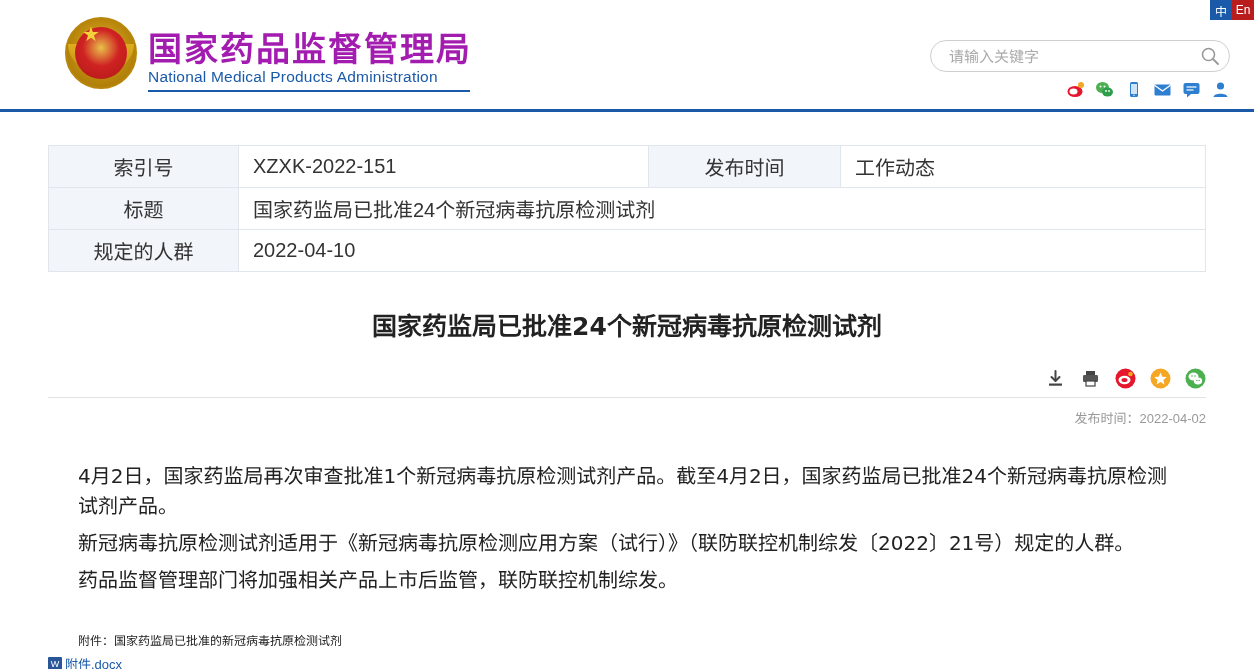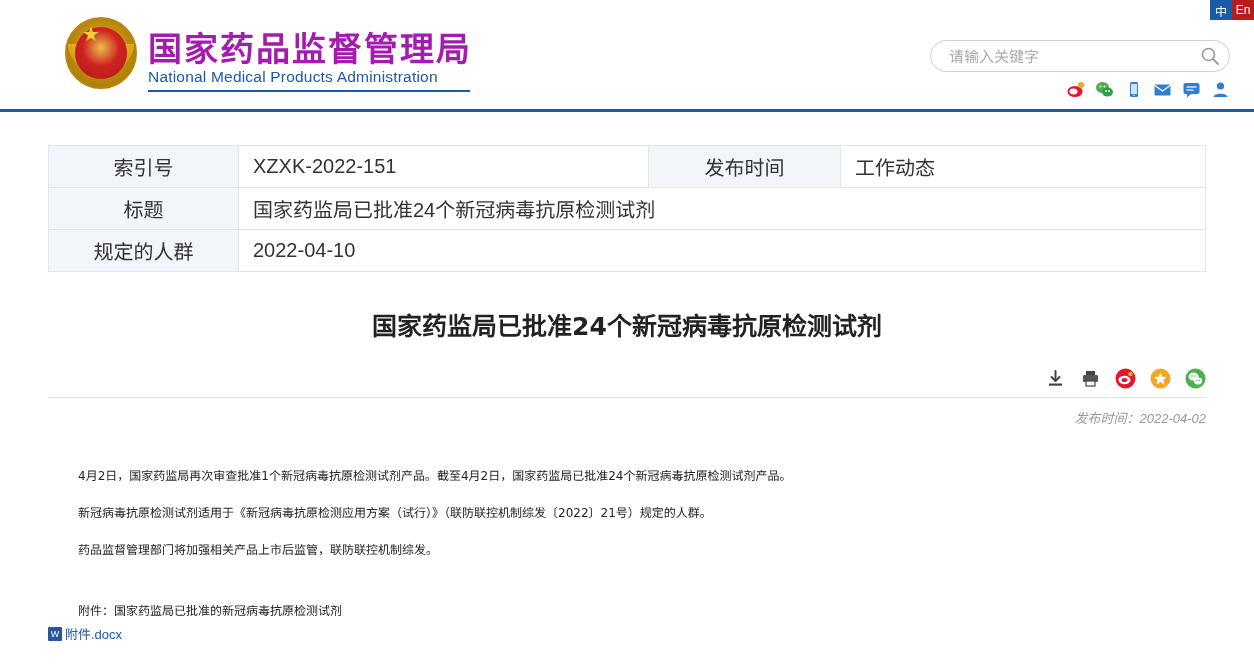--- a/index.html
+++ b/index.html
@@ -195,26 +195,25 @@
     display: flex; align-items: center; justify-content: center;
     cursor: pointer;
   }
   .tool-row .ti svg { display: block; }
 
   .pubtime {
     margin: 10px 48px 0 0;
     text-align: right;
     font-size: 13px;
     color: #999;
-    font-style: italic;
   }
 
   .body-text {
     margin: 34px 78px 0 78px;
-    font-size: 12px;
+    font-size: 20px;
     line-height: 30px;
     color: #222;
     font-family: "DejaVu Sans", "Liberation Sans", sans-serif;
   }
   .body-text p { margin: 0 0 7px 0; }
 
   .attach-title {
     margin: 36px 78px 0 78px;
     font-size: 12px;
     color: #222;

